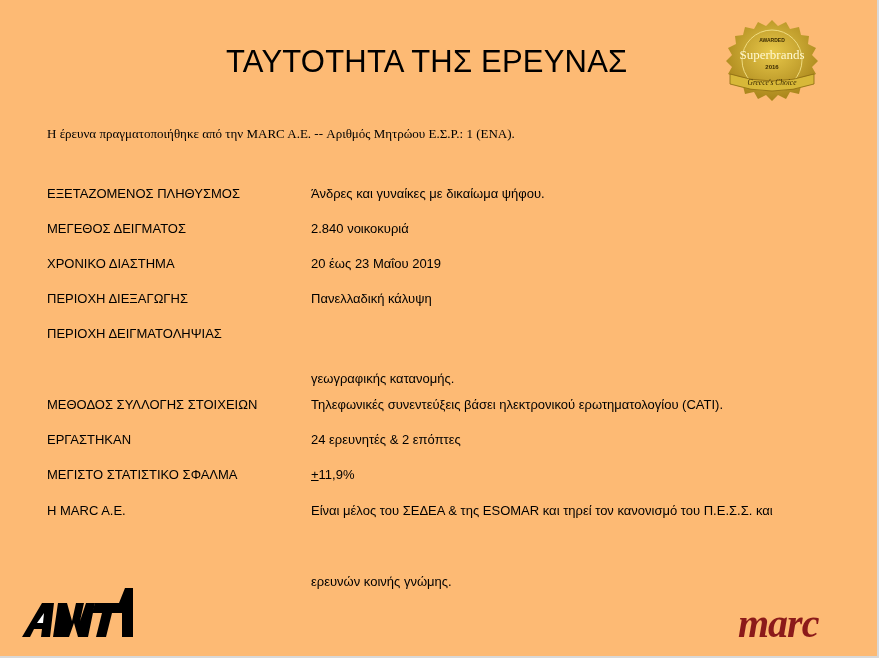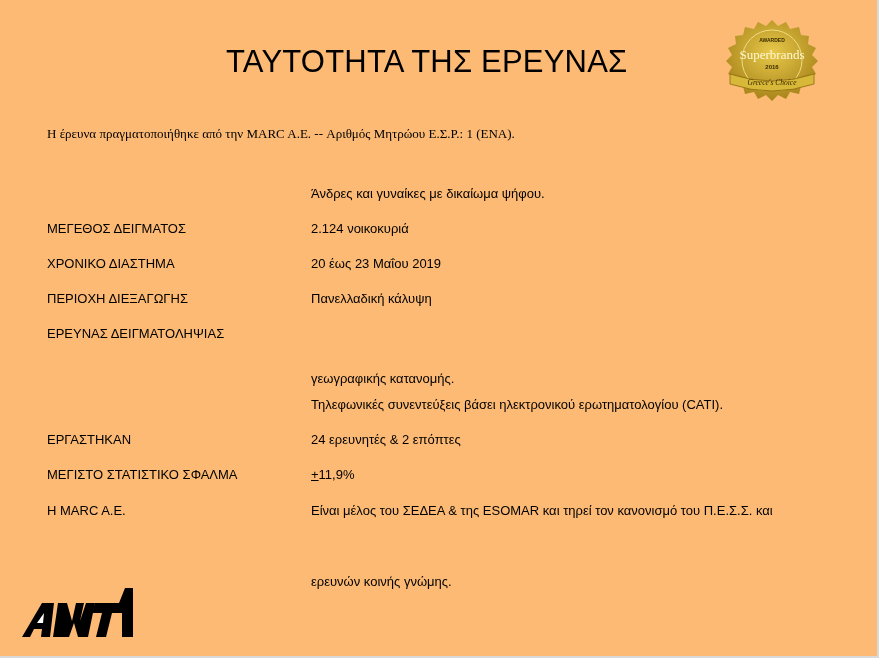--- a/index.html
+++ b/index.html
@@ -70,34 +70,36 @@
     <circle cx="50" cy="42" r="30" fill="none" stroke="#f0dc80" stroke-width="1"></circle>
     <text x="50" y="24" font-size="5" text-anchor="middle" fill="#3a2a00" font-family="Liberation Sans, sans-serif" font-weight="bold">AWARDED</text>
     <text x="50" y="41" font-size="13" text-anchor="middle" fill="#fff8d0" font-family="Liberation Serif, serif">Superbrands</text>
     <text x="50" y="51" font-size="6" text-anchor="middle" fill="#3a2a00" font-family="Liberation Sans, sans-serif" font-weight="bold">2016</text>
     <path d="M8,56 Q50,70 92,56 L92,66 Q50,80 8,66 Z" fill="#d8b838" stroke="#8a6a10" stroke-width="0.8"></path>
     <text x="50" y="67" font-size="7.5" text-anchor="middle" fill="#3a2a00" font-family="Liberation Serif, serif" font-style="italic">Greece's Choice</text>
   </svg>
 
   <div class="intro">Η έρευνα πραγματοποιήθηκε από την  MARC A.E. --  Αριθμός Μητρώου Ε.Σ.Ρ.: 1 (ΕΝΑ).</div>
 
+  <div class="row-label" style="top:186px">ΕΞΕΤΑΖΟΜΕΝΟΣ ΠΛΗΘΥΣΜΟΣ</div>
   <div class="row-value" style="top:186px">Άνδρες και γυναίκες με δικαίωμα ψήφου.</div>
 
   <div class="row-label" style="top:221px">ΜΕΓΕΘΟΣ ΔΕΙΓΜΑΤΟΣ</div>
-  <div class="row-value" style="top:221px">2.124 νοικοκυριά</div>
+  <div class="row-value" style="top:221px">2.840 νοικοκυριά</div>
 
   <div class="row-label" style="top:256px">ΧΡΟΝΙΚΟ ΔΙΑΣΤΗΜΑ</div>
   <div class="row-value" style="top:256px">20 έως 23 Μαΐου 2019</div>
 
   <div class="row-label" style="top:291px">ΠΕΡΙΟΧΗ ΔΙΕΞΑΓΩΓΗΣ</div>
   <div class="row-value" style="top:291px">Πανελλαδική κάλυψη</div>
 
-  <div class="row-label" style="top:326px">ΕΡΕΥΝΑΣ ΔΕΙΓΜΑΤΟΛΗΨΙΑΣ</div>
+  <div class="row-label" style="top:326px">ΠΕΡΙΟΧΗ ΔΕΙΓΜΑΤΟΛΗΨΙΑΣ</div>
   <div class="row-value" style="top:371px">γεωγραφικής κατανομής.</div>
 
+  <div class="row-label" style="top:397px">ΜΕΘΟΔΟΣ ΣΥΛΛΟΓΗΣ ΣΤΟΙΧΕΙΩΝ</div>
   <div class="row-value" style="top:397px">Τηλεφωνικές συνεντεύξεις βάσει ηλεκτρονικού ερωτηματολογίου (CATI).</div>
 
   <div class="row-label" style="top:432px">ΕΡΓΑΣΤΗΚΑΝ</div>
   <div class="row-value" style="top:432px">24 ερευνητές &amp; 2 επόπτες</div>
 
   <div class="row-label" style="top:467px">ΜΕΓΙΣΤΟ ΣΤΑΤΙΣΤΙΚΟ ΣΦΑΛΜΑ</div>
   <div class="row-value" style="top:467px"><span class="pm">+</span><span>11,9%</span></div>
 
   <div class="row-label" style="top:503px">Η MARC A.E.</div>
   <div class="row-value" style="top:503px">Είναι μέλος του ΣΕΔΕΑ &amp; της ESOMAR και τηρεί τον κανονισμό του Π.Ε.Σ.Σ. και</div>
@@ -106,14 +108,15 @@
   <svg class="ant-logo" viewBox="0 0 115 55">
 
     <polygon fill="#000" points="2,52 22,18 34,18 30,52 21,52 22,44 14,44 10,52"></polygon>
     <polygon fill="#fff" points="17,38 23,38 24,28"></polygon>
 
     <polygon fill="#000" points="33,52 38,18 47,18 52,36 56,18 64,18 60,36 66,18 75,18 68,52 58,52 54,38 49,52"></polygon>
 
     <polygon fill="#000" points="75,18 99,18 105,3 113,3 113,52 102,52 102,28 92,28 86,52 76,52 82,28 72,28"></polygon>
   </svg>
 
+  <div class="marc-logo">marc</div>
 
 </div>
 
 </body></html>

